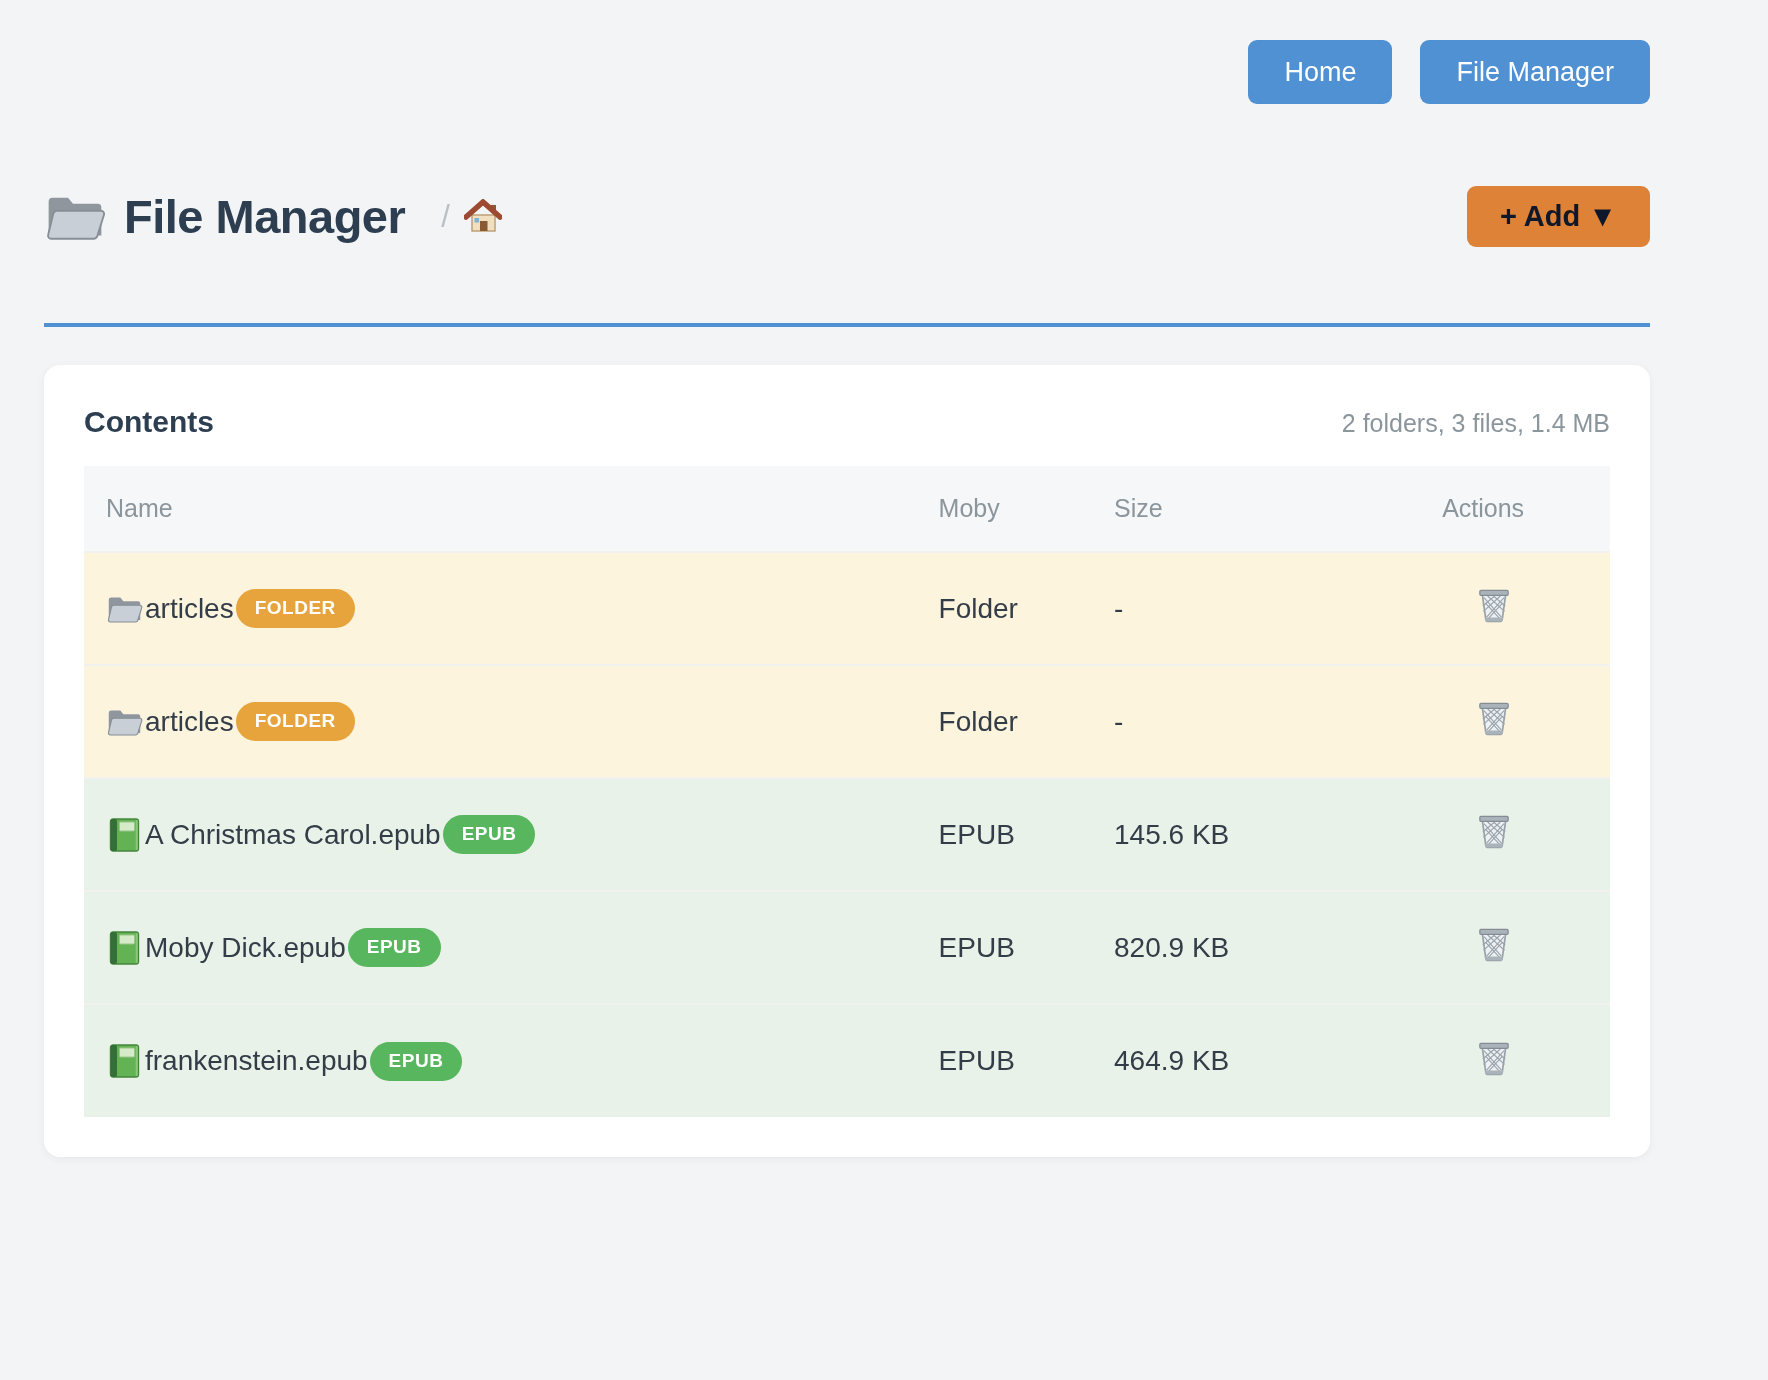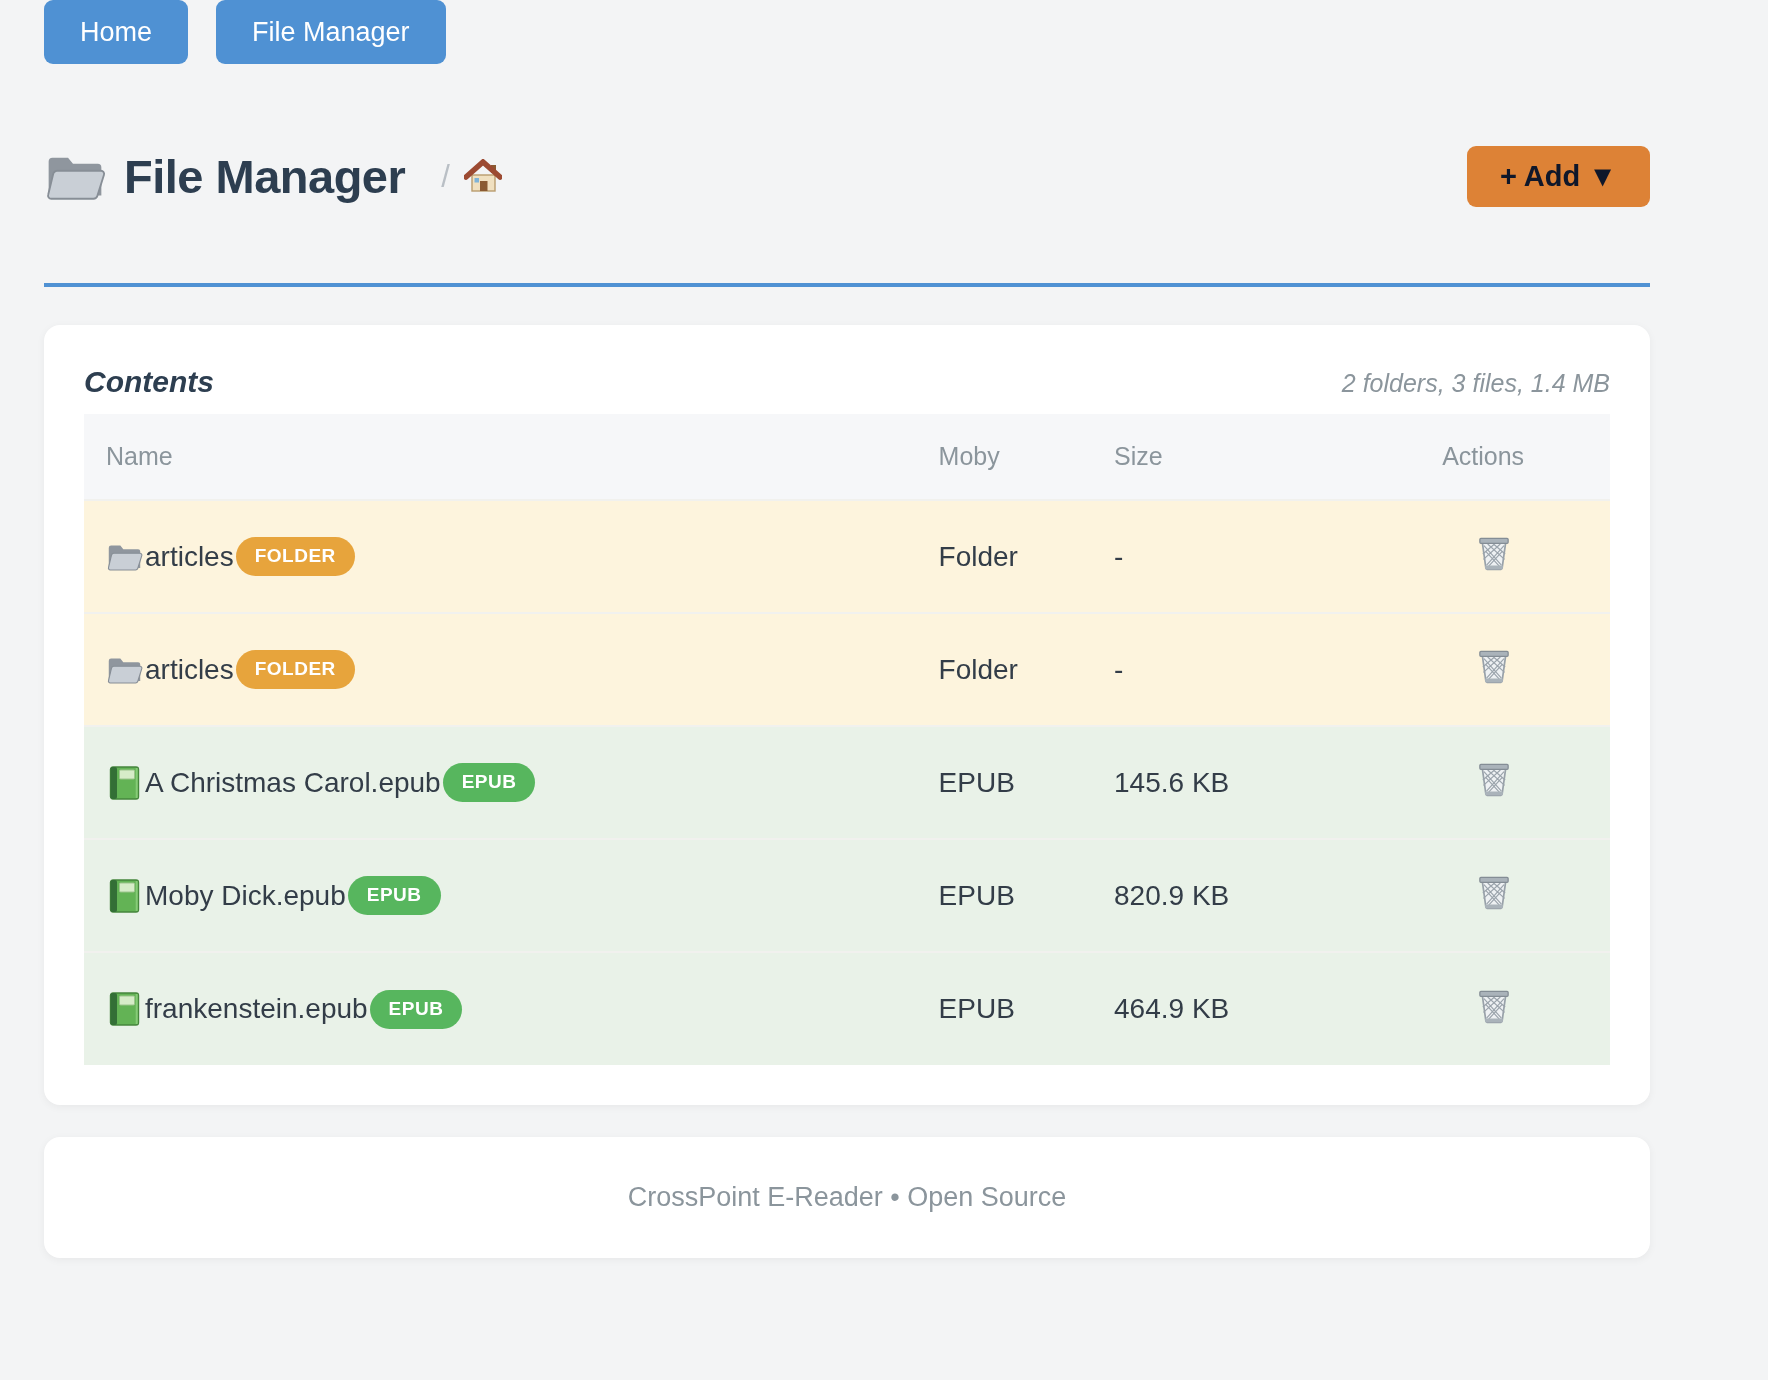--- a/index.html
+++ b/index.html
@@ -18,21 +18,21 @@
   body{
     width:1768px;height:1380px;
     background:var(--page-bg);
     font-family:"Liberation Sans","DejaVu Sans",sans-serif;
     color:var(--row-text);
     overflow:hidden;
   }
   .page{width:1606px;margin-left:44px;}
 
   
-  .nav{display:flex;gap:28px;}
+  .nav{padding-top:40px;display:flex;gap:28px;justify-content:flex-end;}
   .nav-btn{
     background:var(--accent-blue);color:#fff;border:none;cursor:pointer;
     font-family:inherit;font-size:27px;padding:0 36px;height:64px;
     border-radius:9px;line-height:64px;
   }
 
   
   .header{margin-top:82px;display:flex;align-items:center;}
   .title-icon svg{width:62px;height:54px;display:block;}
   .header h1{
@@ -48,21 +48,21 @@
     border-radius:9px;
   }
   .rule{margin-top:76px;border-bottom:4px solid var(--accent-blue);}
 
   
   .card{
     margin-top:38px;background:#fff;border-radius:16px;
     padding:40px;box-sizing:border-box;
     box-shadow:0 2px 8px rgba(0,0,0,0.05);
   }
-  .card-head{display:flex;justify-content:space-between;align-items:baseline;margin-bottom:15px;font-style:italic;}
+  .card-head{display:flex;justify-content:space-between;align-items:baseline;margin-bottom:27px;}
   .card-head h2{margin:0;font-size:30px;font-weight:700;color:var(--heading);}
   .summary{font-size:25px;color:var(--muted);}
 
   table{width:100%;border-collapse:collapse;table-layout:fixed;}
   col.c-name{width:56%;}
   col.c-type{width:11.5%;}
   col.c-size{width:21.5%;}
   col.c-actions{width:11%;}
   thead th{
     background:#f6f7f9;color:var(--muted);font-size:25px;font-weight:400;
@@ -281,17 +281,14 @@
     <rect x="3.6" y="4.2" width="26.8" height="4.6" rx="1" fill="#aab3ba" stroke="#848d95" stroke-width="1.2"></rect>
     <rect x="8.6" y="29.8" width="16.8" height="3.6" rx="0.8" fill="#aab3ba"></rect>
   </svg></span>
       </button>
     </td>
   </tr>
         </tbody>
     </table>
   </section>
 
-  <section class="footer-card">
-    <span>CrossPoint E-Reader • Open Source</span>
-  </section>
 
 </div>
 
 </body></html>

